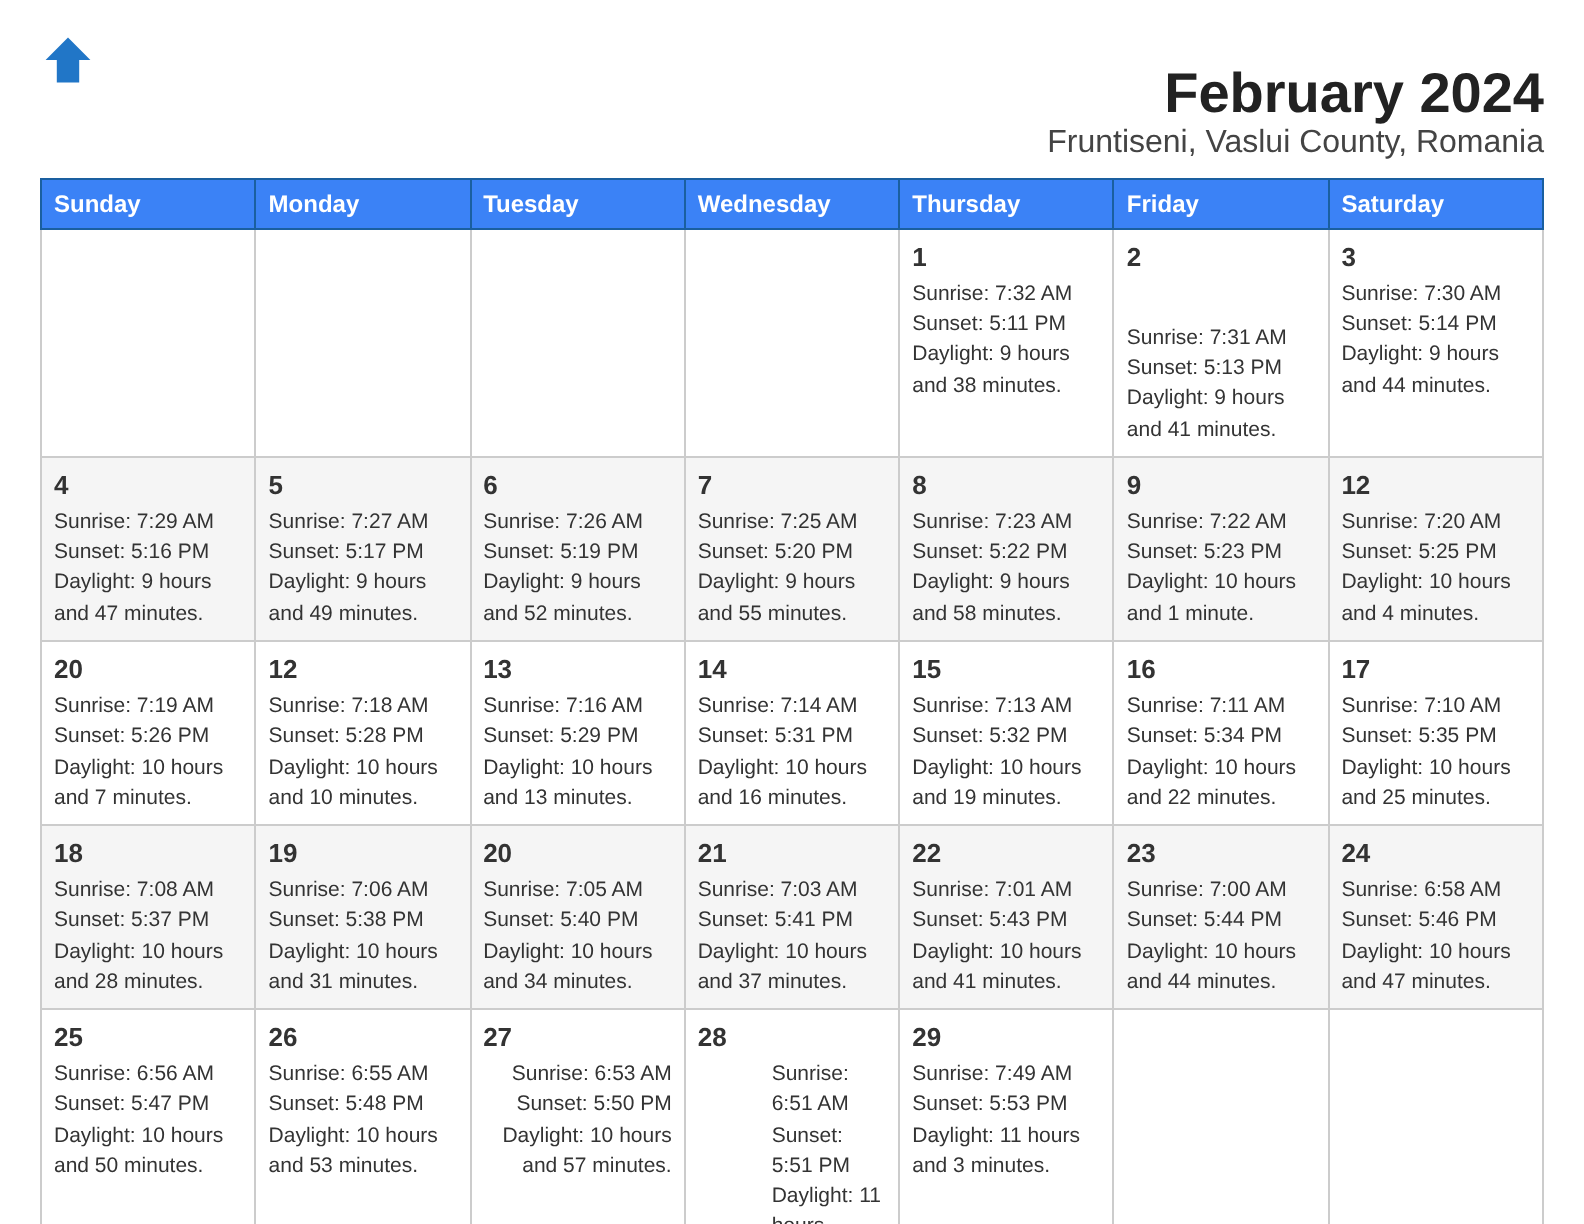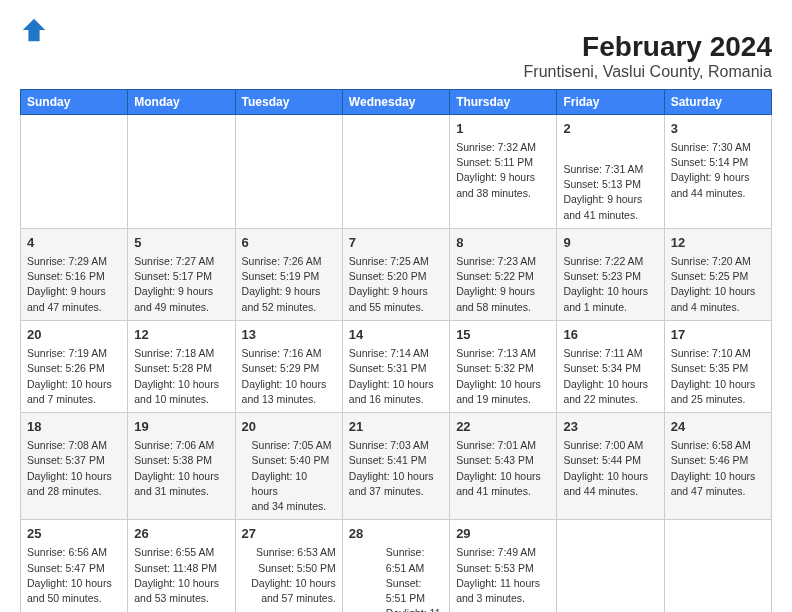--- a/index.html
+++ b/index.html
@@ -254,21 +254,21 @@
         </td>
         <td>
           <span class="day-number">19</span>
           <div class="day-info" style="white-space: pre-line;">Sunrise: 7:06 AM
 Sunset: 5:38 PM
 Daylight: 10 hours
 and 31 minutes.</div>
         </td>
         <td>
           <span class="day-number">20</span>
-          <div class="day-info" style="white-space: pre-line; margin-left: 10px;">Sunrise: 7:05 AM
+          <div class="day-info" style="white-space: pre-line;">Sunrise: 7:05 AM
 Sunset: 5:40 PM
 Daylight: 10 hours
 and 34 minutes.</div>
         </td>
         <td>
           <span class="day-number">21</span>
           <div class="day-info" style="white-space: pre-line;">Sunrise: 7:03 AM
 Sunset: 5:41 PM
 Daylight: 10 hours
 and 37 minutes.</div>
@@ -299,21 +299,21 @@
         <td>
           <span class="day-number">25</span>
           <div class="day-info" style="white-space: pre-line;">Sunrise: 6:56 AM
 Sunset: 5:47 PM
 Daylight: 10 hours
 and 50 minutes.</div>
         </td>
         <td>
           <span class="day-number">26</span>
           <div class="day-info" style="white-space: pre-line;">Sunrise: 6:55 AM
-Sunset: 11:48 PM
+Sunset: 5:48 PM
 Daylight: 10 hours
 and 53 minutes.</div>
         </td>
         <td>
           <span class="day-number">27</span>
           <div class="day-info" style="white-space: pre-line; text-align: right;">Sunrise: 6:53 AM
 Sunset: 5:50 PM
 Daylight: 10 hours
 and 57 minutes.</div>
         </td>

